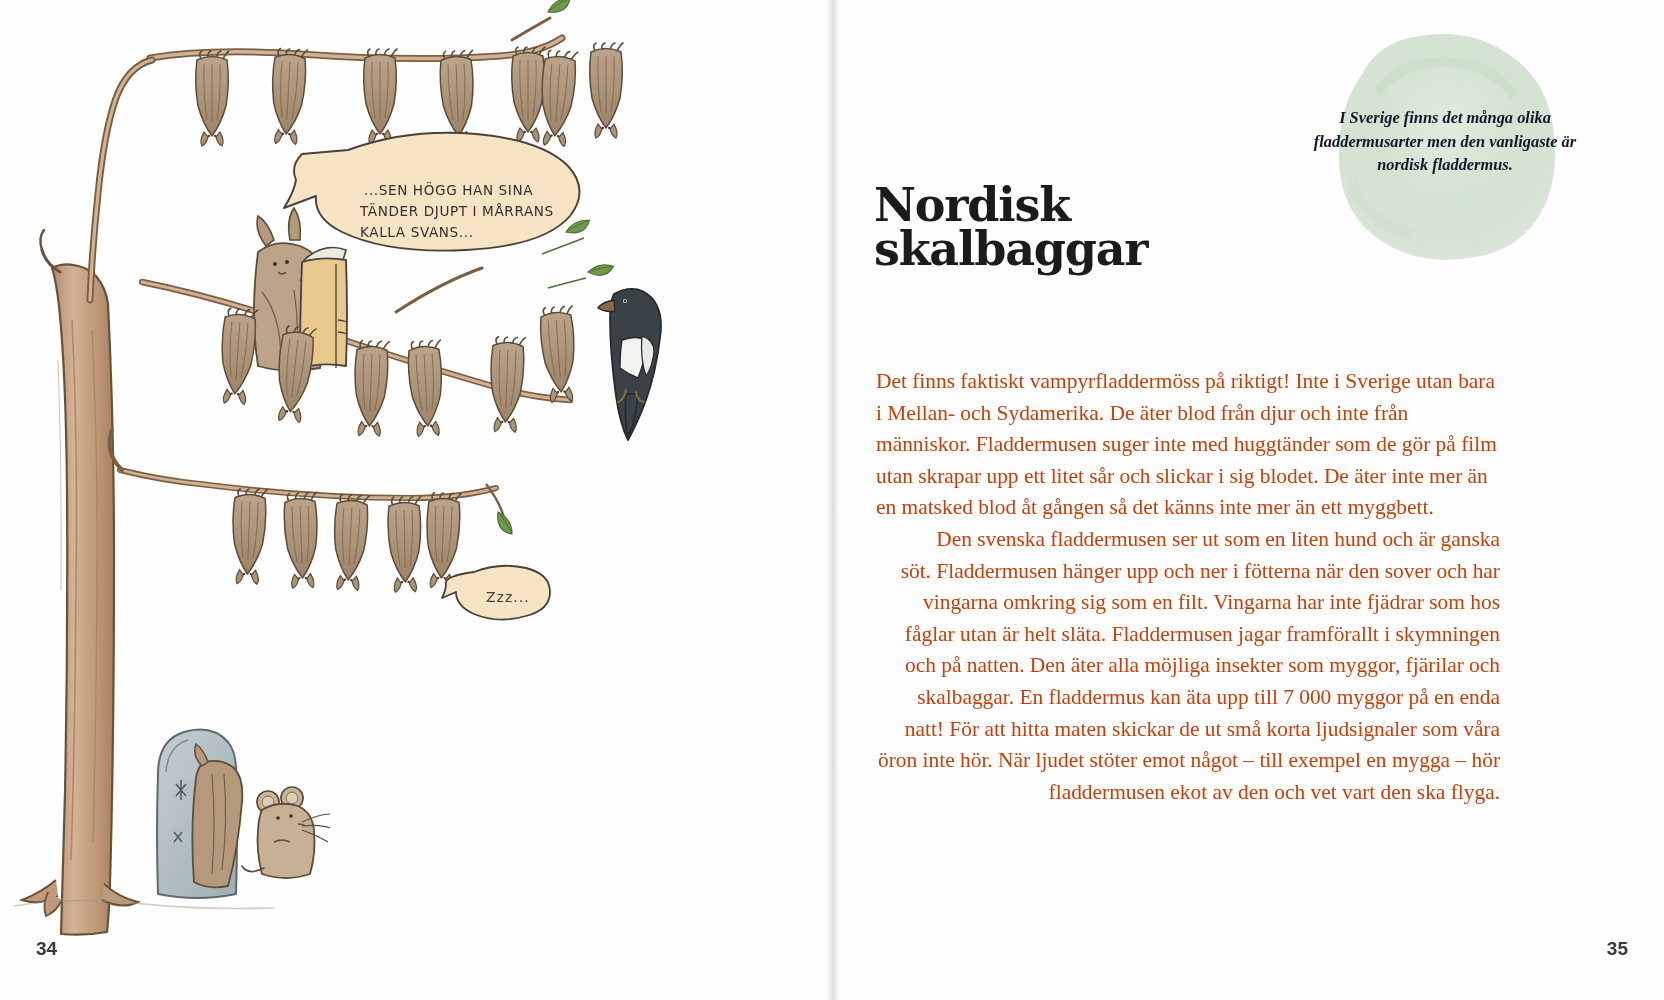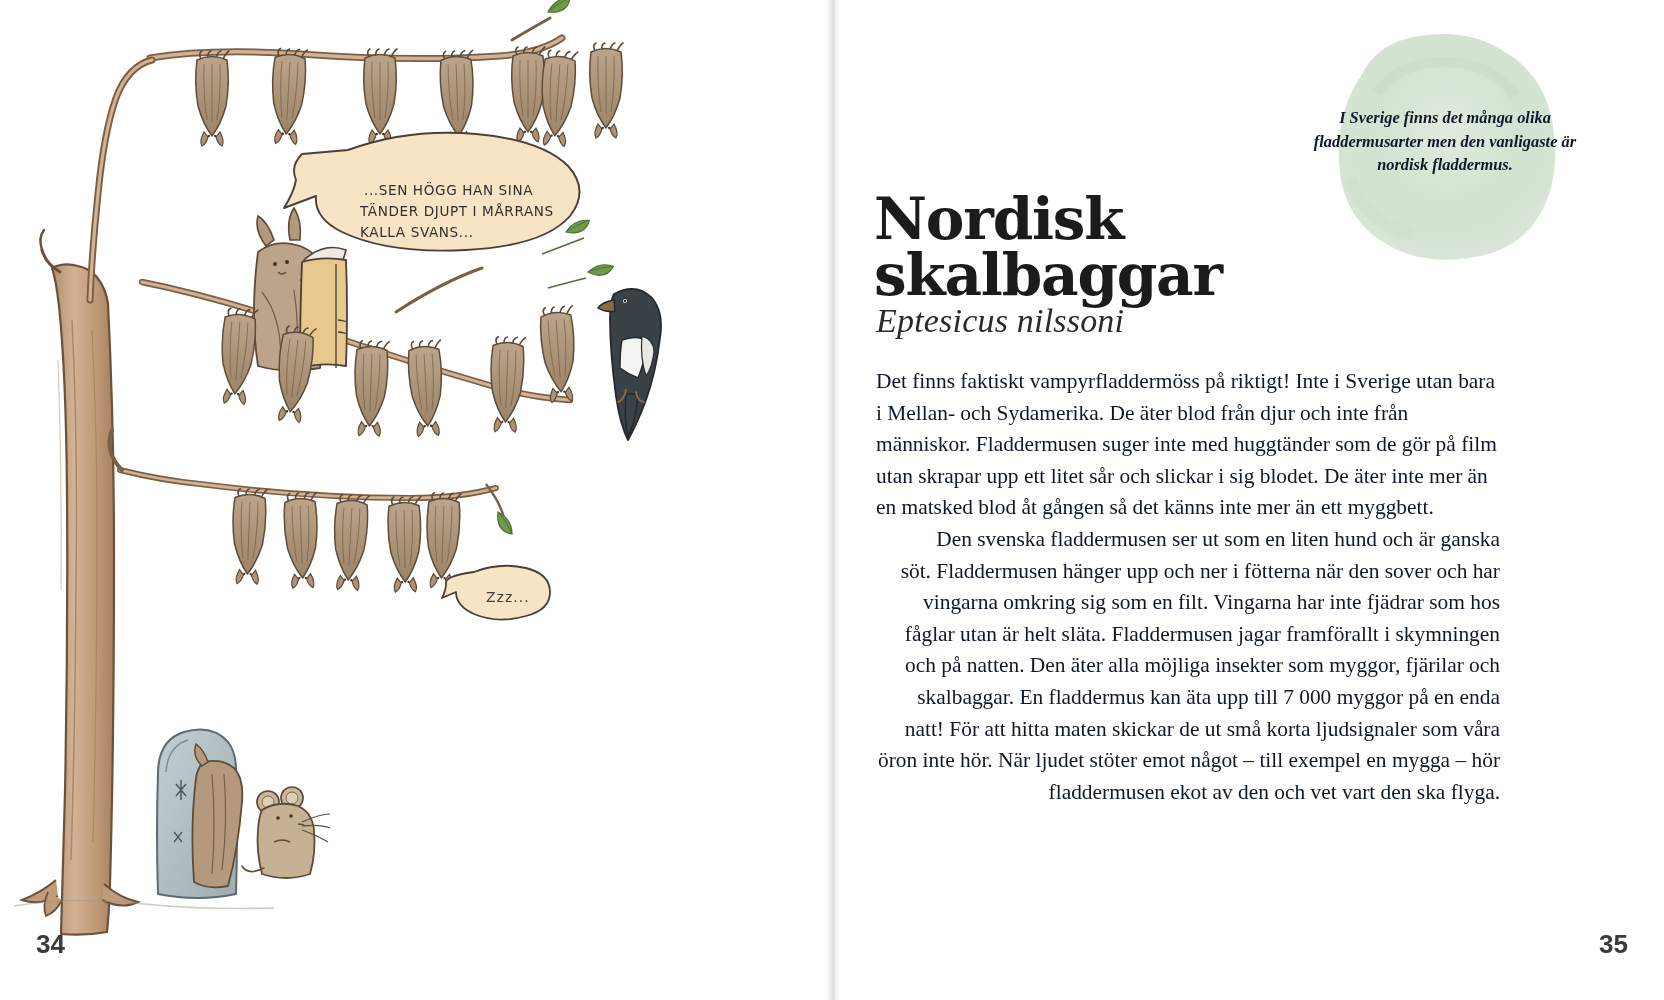--- a/index.html
+++ b/index.html
@@ -24,39 +24,39 @@
 
   
   .illus{position:absolute;left:0;top:0;width:832px;height:1000px;}
   .illus svg{display:block;width:832px;height:1000px;}
 
   
   .title{
     position:absolute;left:42px;top:152px;width:470px;
     font-family:"DejaVu Serif",serif;
     font-weight:700;
-    font-size:58px;
+    font-size:46px;
     line-height:0.97;
     letter-spacing:-1.2px;
     color:#1b1b1b;
   }
   .subtitle{
     position:absolute;left:44px;top:302px;
     font-family:"Liberation Serif",serif;
     font-style:italic;
     font-size:34px;
     color:#2a2a2a;
     letter-spacing:0.2px;
   }
   .body{
     position:absolute;left:44px;top:366px;width:624px;
     font-family:"Liberation Serif",serif;
     font-size:21.4px;
     line-height:31.6px;
-    color:#0f172a;
+    color:#c2410c;
     text-align:left;
   }
   .body p{margin:0;}
   .body p.indent{text-indent:1.45em;text-align:right;}
 
   
   .callout{
     position:absolute;left:463px;top:28px;width:300px;height:240px;
   }
   .callout svg{position:absolute;left:0;top:0;}
@@ -71,21 +71,21 @@
     color:#0f172a;
     padding:0 12px;
     box-sizing:border-box;
   }
 
   
   .folio{
     position:absolute;bottom:40px;
     font-family:"Liberation Sans",sans-serif;
     font-weight:700;
-    font-size:26px;
+    font-size:19px;
     color:#3a3a3a;
   }
   .folio-left{left:36px;}
   .folio-right{right:36px;}
 
   
   .bubble-text{
     font-family:"DejaVu Sans",sans-serif;
     font-size:13.6px;
     letter-spacing:0.6px;
@@ -380,21 +380,20 @@
         <path d="M 56 150 q 12 46 62 56" fill="none" stroke="#c9dcc7" stroke-width="12" opacity="0.3"></path>
       </svg>
       <div class="callout-text">I Sverige finns det många olika fladdermusarter men den vanligaste är nordisk fladdermus.</div>
     </div>
 
     <h1 class="title">
       <span>Nordisk</span><br>
       <span>skalbaggar</span>
     </h1>
 
-    <div class="subtitle">Eptesicus nilssoni</div>
 
     <div class="body">
       <p>Det finns faktiskt vampyrfladdermöss på riktigt! Inte i Sverige utan bara i Mellan- och Sydamerika. De äter blod från djur och inte från människor. Fladdermusen suger inte med huggtänder som de gör på film utan skrapar upp ett litet sår och slickar i sig blodet. De äter inte mer än en matsked blod åt gången så det känns inte mer än ett myggbett.</p>
       <p class="indent">Den svenska fladdermusen ser ut som en liten hund och är ganska söt. Fladdermusen hänger upp och ner i fötterna när den sover och har vingarna omkring sig som en filt. Vingarna har inte fjädrar som hos fåglar utan är helt släta. Fladdermusen jagar framförallt i skymningen och på natten. Den äter alla möjliga insekter som myggor, fjärilar och skalbaggar. En fladdermus kan äta upp till 7 000 myggor på en enda natt! För att hitta maten skickar de ut små korta ljudsignaler som våra öron inte hör. När ljudet stöter emot något – till exempel en mygga – hör fladdermusen ekot av den och vet vart den ska flyga.</p>
     </div>
 
     <div class="folio folio-right">35</div>
   </div>
 
   <div class="gutter"></div>

